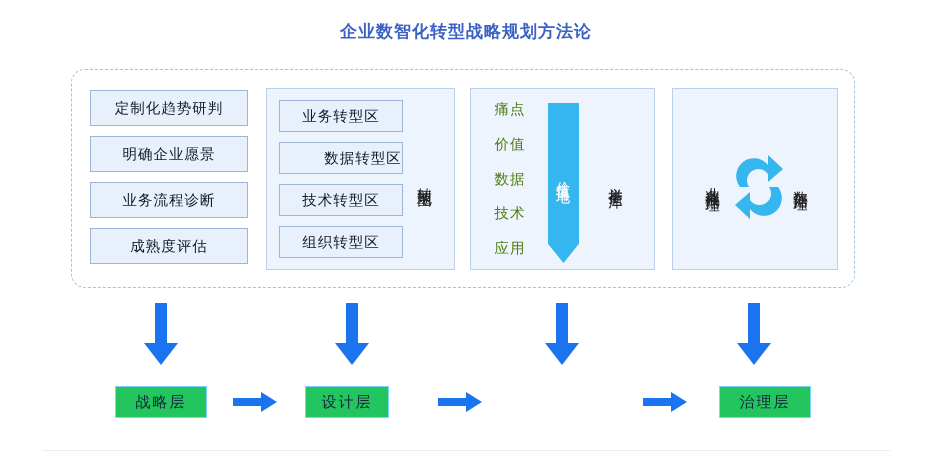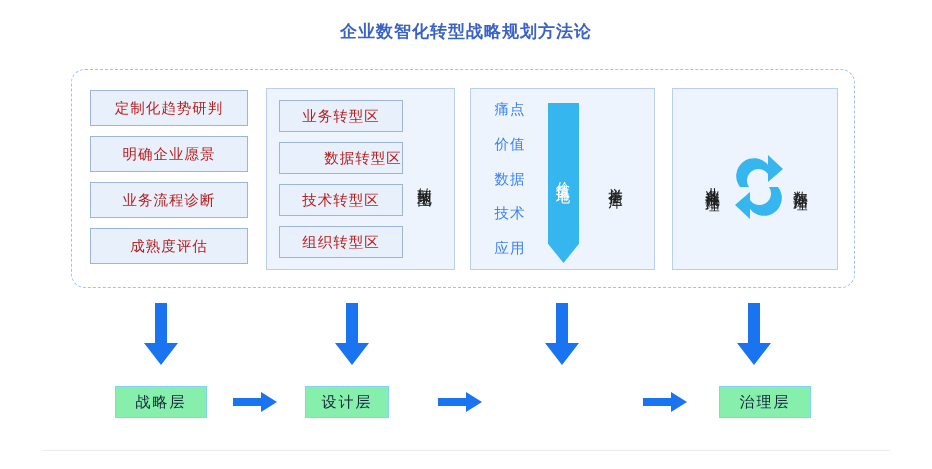--- a/index.html
+++ b/index.html
@@ -39,41 +39,41 @@
     border:1px solid #b9cfeb;
   }
 
   
   .tile{
     position:absolute;
     box-sizing:border-box;
     background:#e8f0fb;
     border:1px solid #9db6d8;
     display:flex;align-items:center;justify-content:center;
-    font-size:14.5px;color:#b91c1c;
+    font-size:14.5px;color:#0f172a;
     letter-spacing:1px;
   }
 
   
   .vlabel{
     position:absolute;
     writing-mode:vertical-rl;
     text-orientation:upright;
     font-size:14.5px;
     color:#1d1d1d;
     letter-spacing:2px;
     display:flex;align-items:center;justify-content:center;
     line-height:1.05;
   }
 
   
   .wordlist{
     position:absolute;
     display:flex;flex-direction:column;justify-content:space-between;
-    font-size:14.5px;color:#3b82f6;letter-spacing:1px;
+    font-size:14.5px;color:#4d7c0f;letter-spacing:1px;
   }
   .wordlist span{display:block;text-align:center;}
 
   
   .ribbon{
     position:absolute;
     background:#35b6ef;
     display:flex;align-items:center;justify-content:center;
     -webkit-clip-path:polygon(0 0,100% 0,100% 88%,50% 100%,0 88%);
     clip-path:polygon(0 0,100% 0,100% 88%,50% 100%,0 88%);
@@ -87,21 +87,21 @@
   
   .cycle{position:absolute;}
 
   
   .downarrow{position:absolute;}
 
   
   .layer-box{
     position:absolute;
     box-sizing:border-box;
-    background:#86efac;
+    background:#22c55e;
     border:1px solid #7fd2fa;
     display:flex;align-items:center;justify-content:center;
     font-size:15px;color:#13263a;letter-spacing:2px;
   }
   .rarrow{position:absolute;}
 
   .bottom-rule{
     position:absolute;left:42px;top:450px;width:848px;height:1px;
     background:#ececec;
   }

